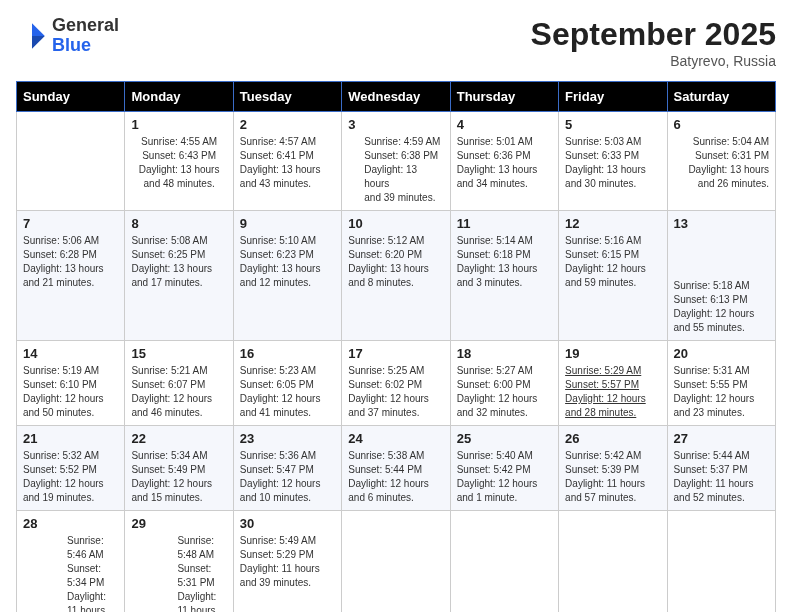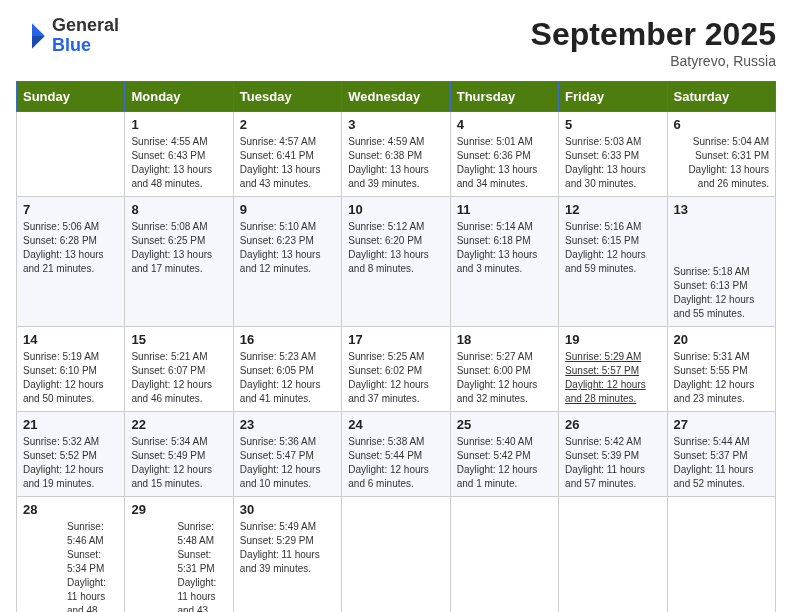--- a/index.html
+++ b/index.html
@@ -43,21 +43,21 @@
     .location {
       font-size: 14px;
       color: #555;
     }
     table {
       width: 100%;
       border-collapse: collapse;
       font-size: 11px;
     }
     thead tr {
-      background: #4d7c0f;
+      background: #000000;
       color: #fff;
     }
     thead th {
       padding: 7px 6px;
       text-align: left;
       font-size: 13px;
       font-weight: 600;
       border: 1px solid #3a6cc8;
     }
     tbody tr {
@@ -118,35 +118,35 @@
         <th>Thursday</th>
         <th>Friday</th>
         <th>Saturday</th>
       </tr>
   </thead>
   <tbody id="calendar-body">
   <tr>
         <td class="empty-cell"></td>
         <td>
           <span class="day-number">1</span>
-          <div class="day-info" style="white-space: pre-line;">Sunrise: 4:55 AM
+          <div class="day-info" style="white-space: pre-line; text-align: center;">Sunrise: 4:55 AM
 Sunset: 6:43 PM
 Daylight: 13 hours
 and 48 minutes.</div>
         </td>
         <td>
           <span class="day-number">2</span>
           <div class="day-info" style="white-space: pre-line;">Sunrise: 4:57 AM
 Sunset: 6:41 PM
 Daylight: 13 hours
 and 43 minutes.</div>
         </td>
         <td>
           <span class="day-number">3</span>
-          <div class="day-info" style="white-space: pre-line;">Sunrise: 4:59 AM
+          <div class="day-info" style="white-space: pre-line; margin-left: 16px;">Sunrise: 4:59 AM
 Sunset: 6:38 PM
 Daylight: 13 hours
 and 39 minutes.</div>
         </td>
         <td>
           <span class="day-number">4</span>
           <div class="day-info" style="white-space: pre-line;">Sunrise: 5:01 AM
 Sunset: 6:36 PM
 Daylight: 13 hours
 and 34 minutes.</div>

